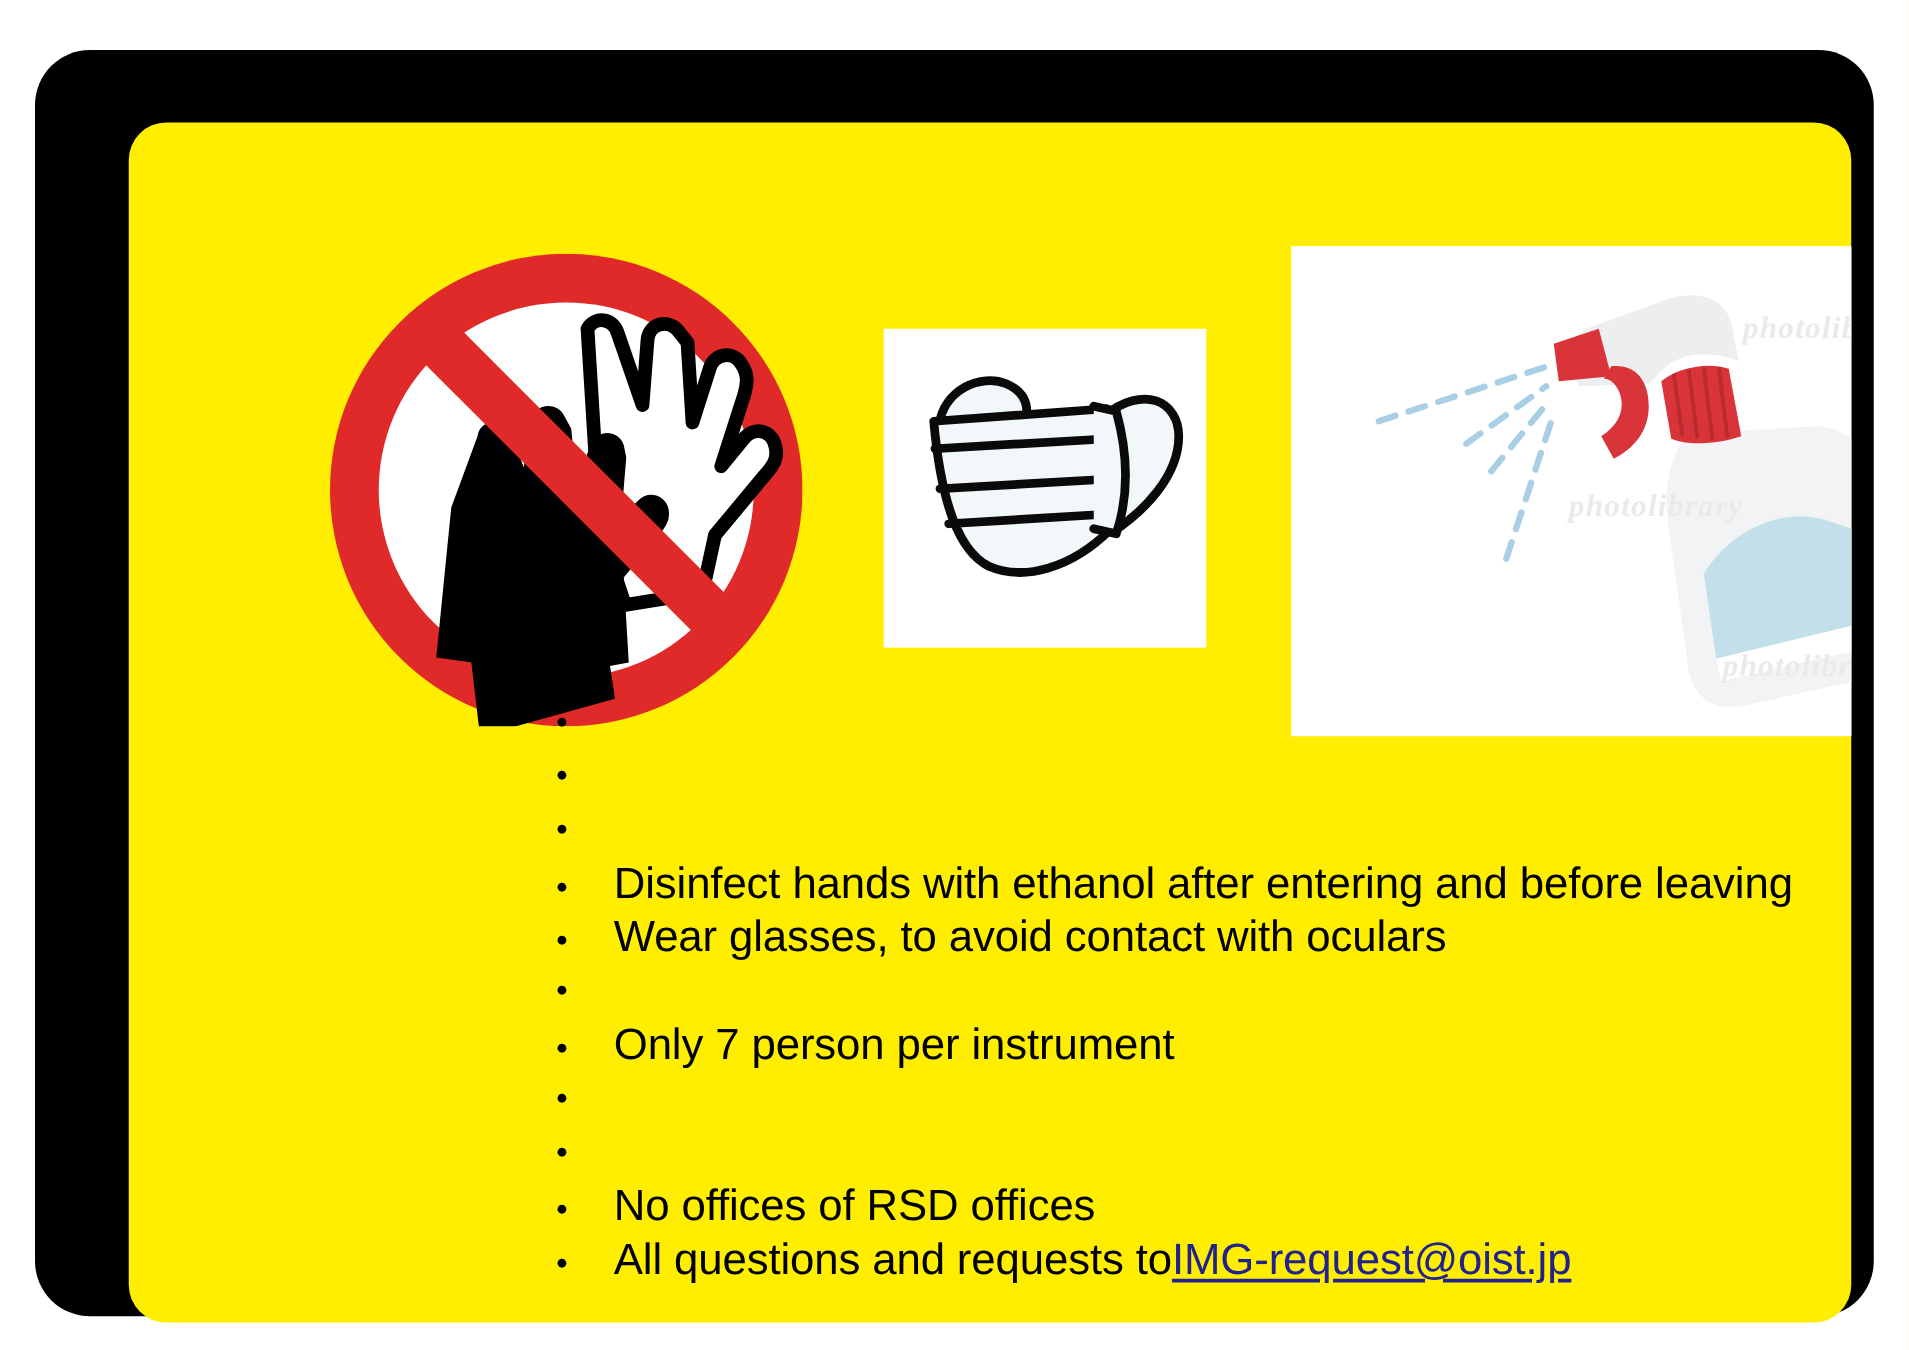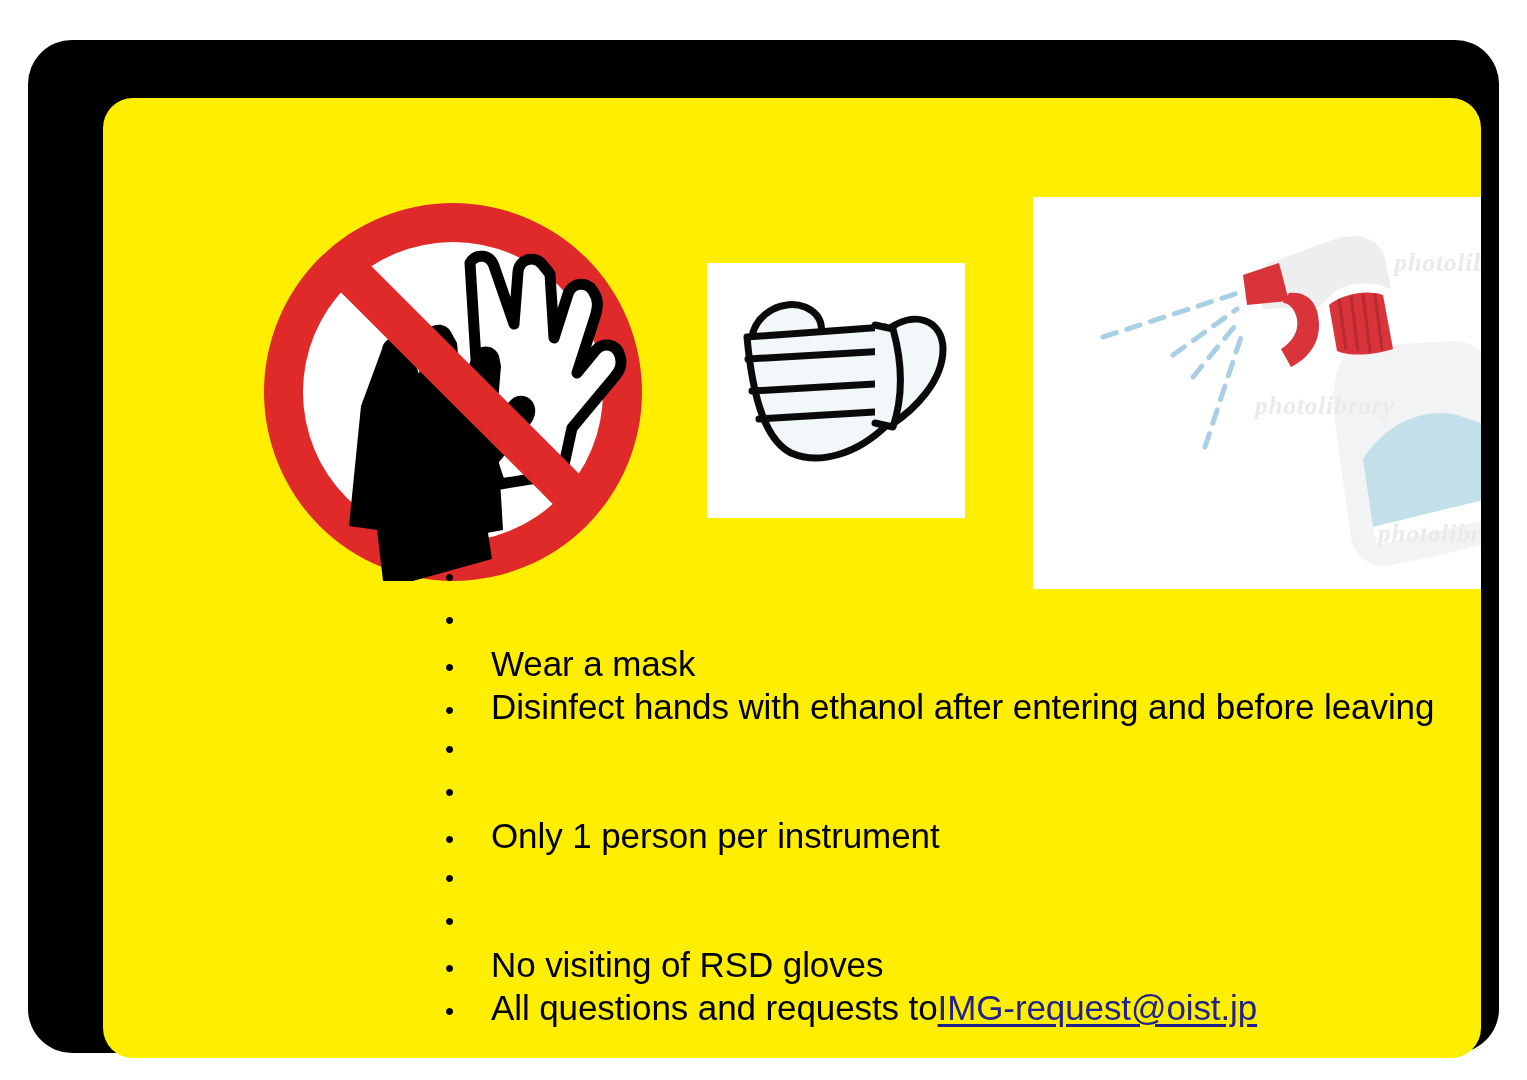--- a/index.html
+++ b/index.html
@@ -199,52 +199,52 @@
       <div class="rule-row">
         <span class="rule-bullet">•</span>
       </div>
 
       <div class="rule-row">
         <span class="rule-bullet">•</span>
       </div>
 
       <div class="rule-row">
         <span class="rule-bullet">•</span>
-        <span class="rule-text">Wear a mask</span>
       </div>
 
       <div class="rule-row">
         <span class="rule-bullet">•</span>
         <span class="rule-text">Disinfect hands with ethanol after entering and before leaving</span>
       </div>
 
       <div class="rule-row">
         <span class="rule-bullet">•</span>
-      </div>
-
-      <div class="rule-row">
-        <span class="rule-bullet">•</span>
-      </div>
-
-      <div class="rule-row">
-        <span class="rule-bullet">•</span>
-        <span class="rule-text">Only 1 person per instrument</span>
-      </div>
-
-      <div class="rule-row">
-        <span class="rule-bullet">•</span>
-      </div>
-
-      <div class="rule-row">
-        <span class="rule-bullet">•</span>
-      </div>
-
-      <div class="rule-row">
-        <span class="rule-bullet">•</span>
-        <span class="rule-text">No visiting of RSD gloves</span>
+        <span class="rule-text">Wear glasses, to avoid contact with oculars</span>
+      </div>
+
+      <div class="rule-row">
+        <span class="rule-bullet">•</span>
+      </div>
+
+      <div class="rule-row">
+        <span class="rule-bullet">•</span>
+        <span class="rule-text">Only 7 person per instrument</span>
+      </div>
+
+      <div class="rule-row">
+        <span class="rule-bullet">•</span>
+      </div>
+
+      <div class="rule-row">
+        <span class="rule-bullet">•</span>
+      </div>
+
+      <div class="rule-row">
+        <span class="rule-bullet">•</span>
+        <span class="rule-text">No offices of RSD offices</span>
       </div>
 
       <div class="rule-row">
         <span class="rule-bullet">•</span>
         <span class="rule-text">All questions and requests to </span>
           <a class="rule-link" href="#">IMG-request@oist.jp</a>
       </div>
 
     </div>
   </div>

